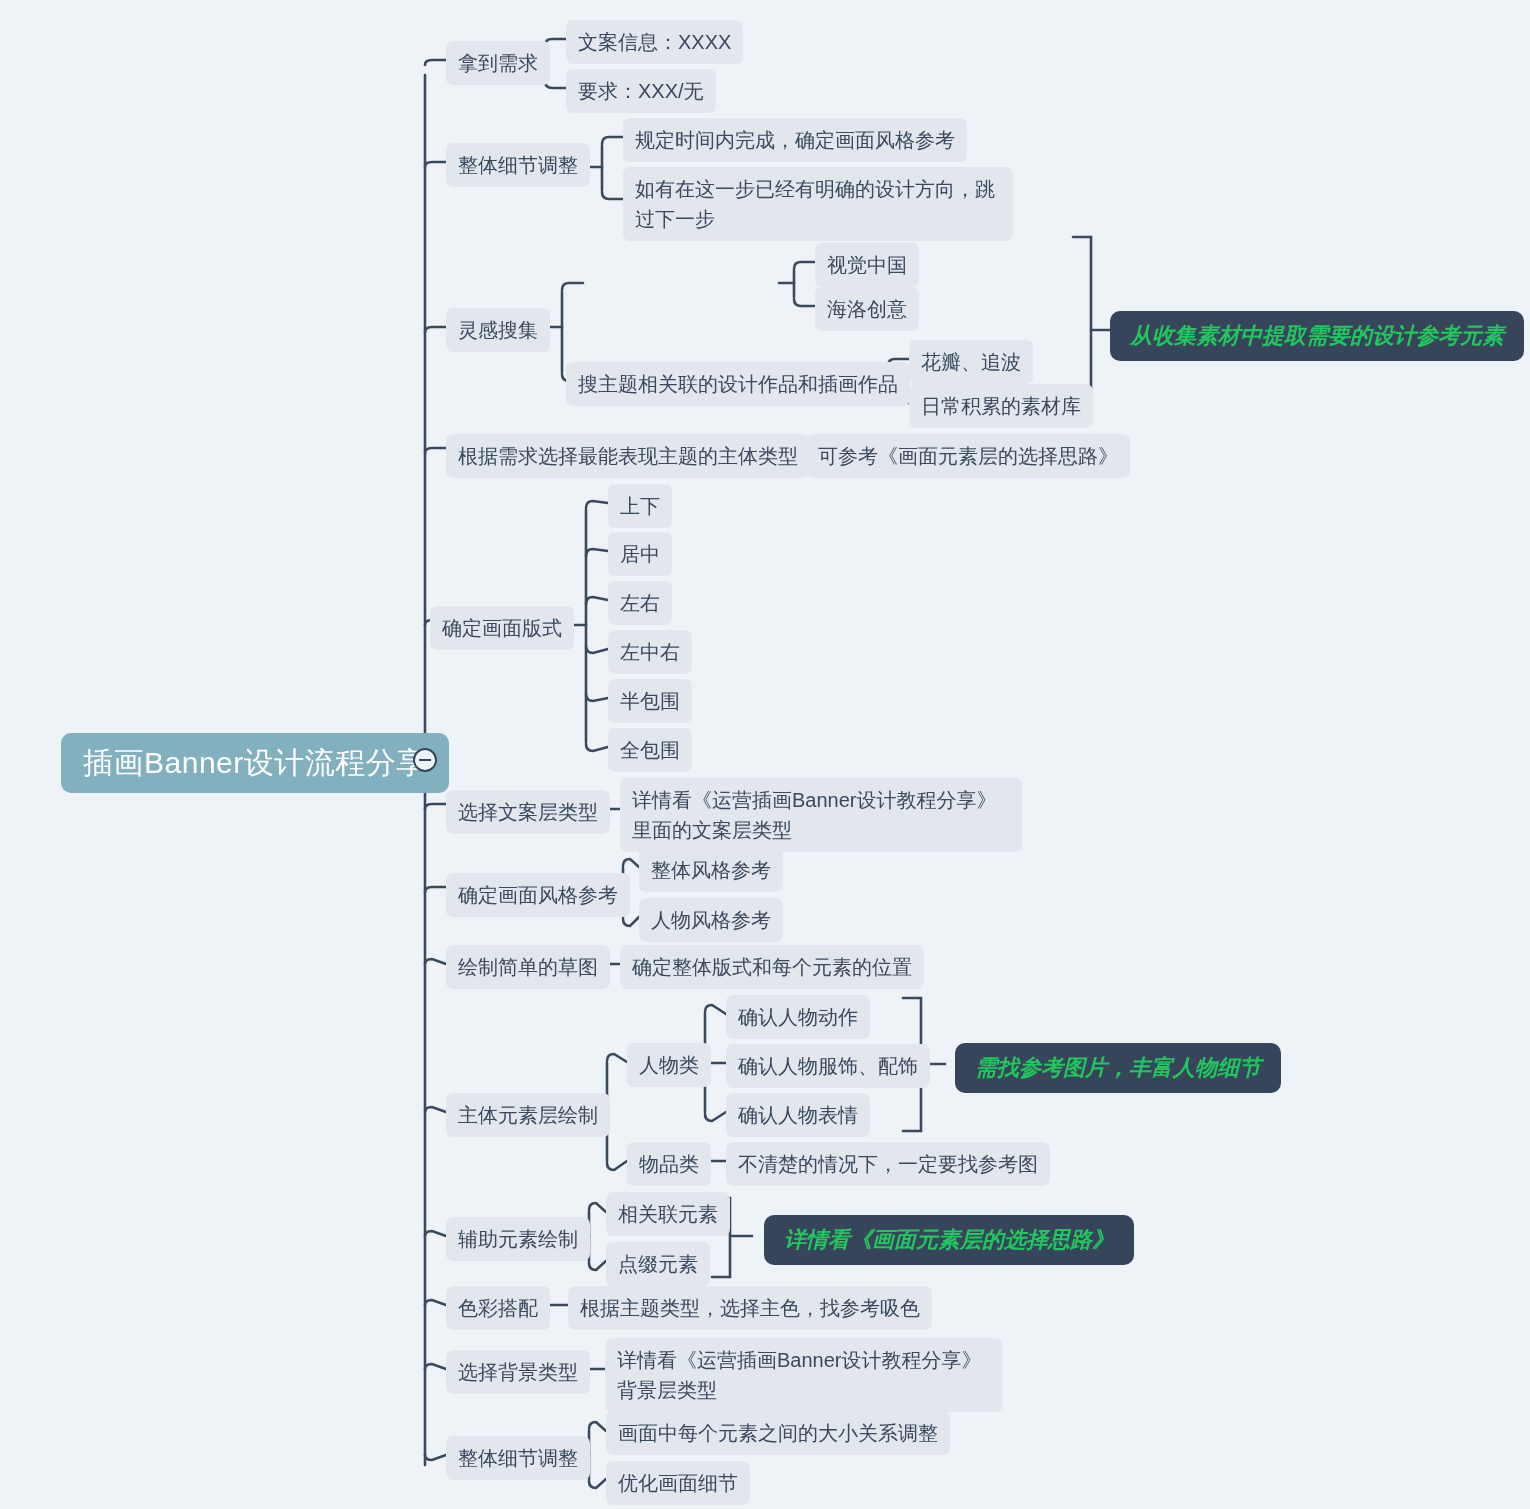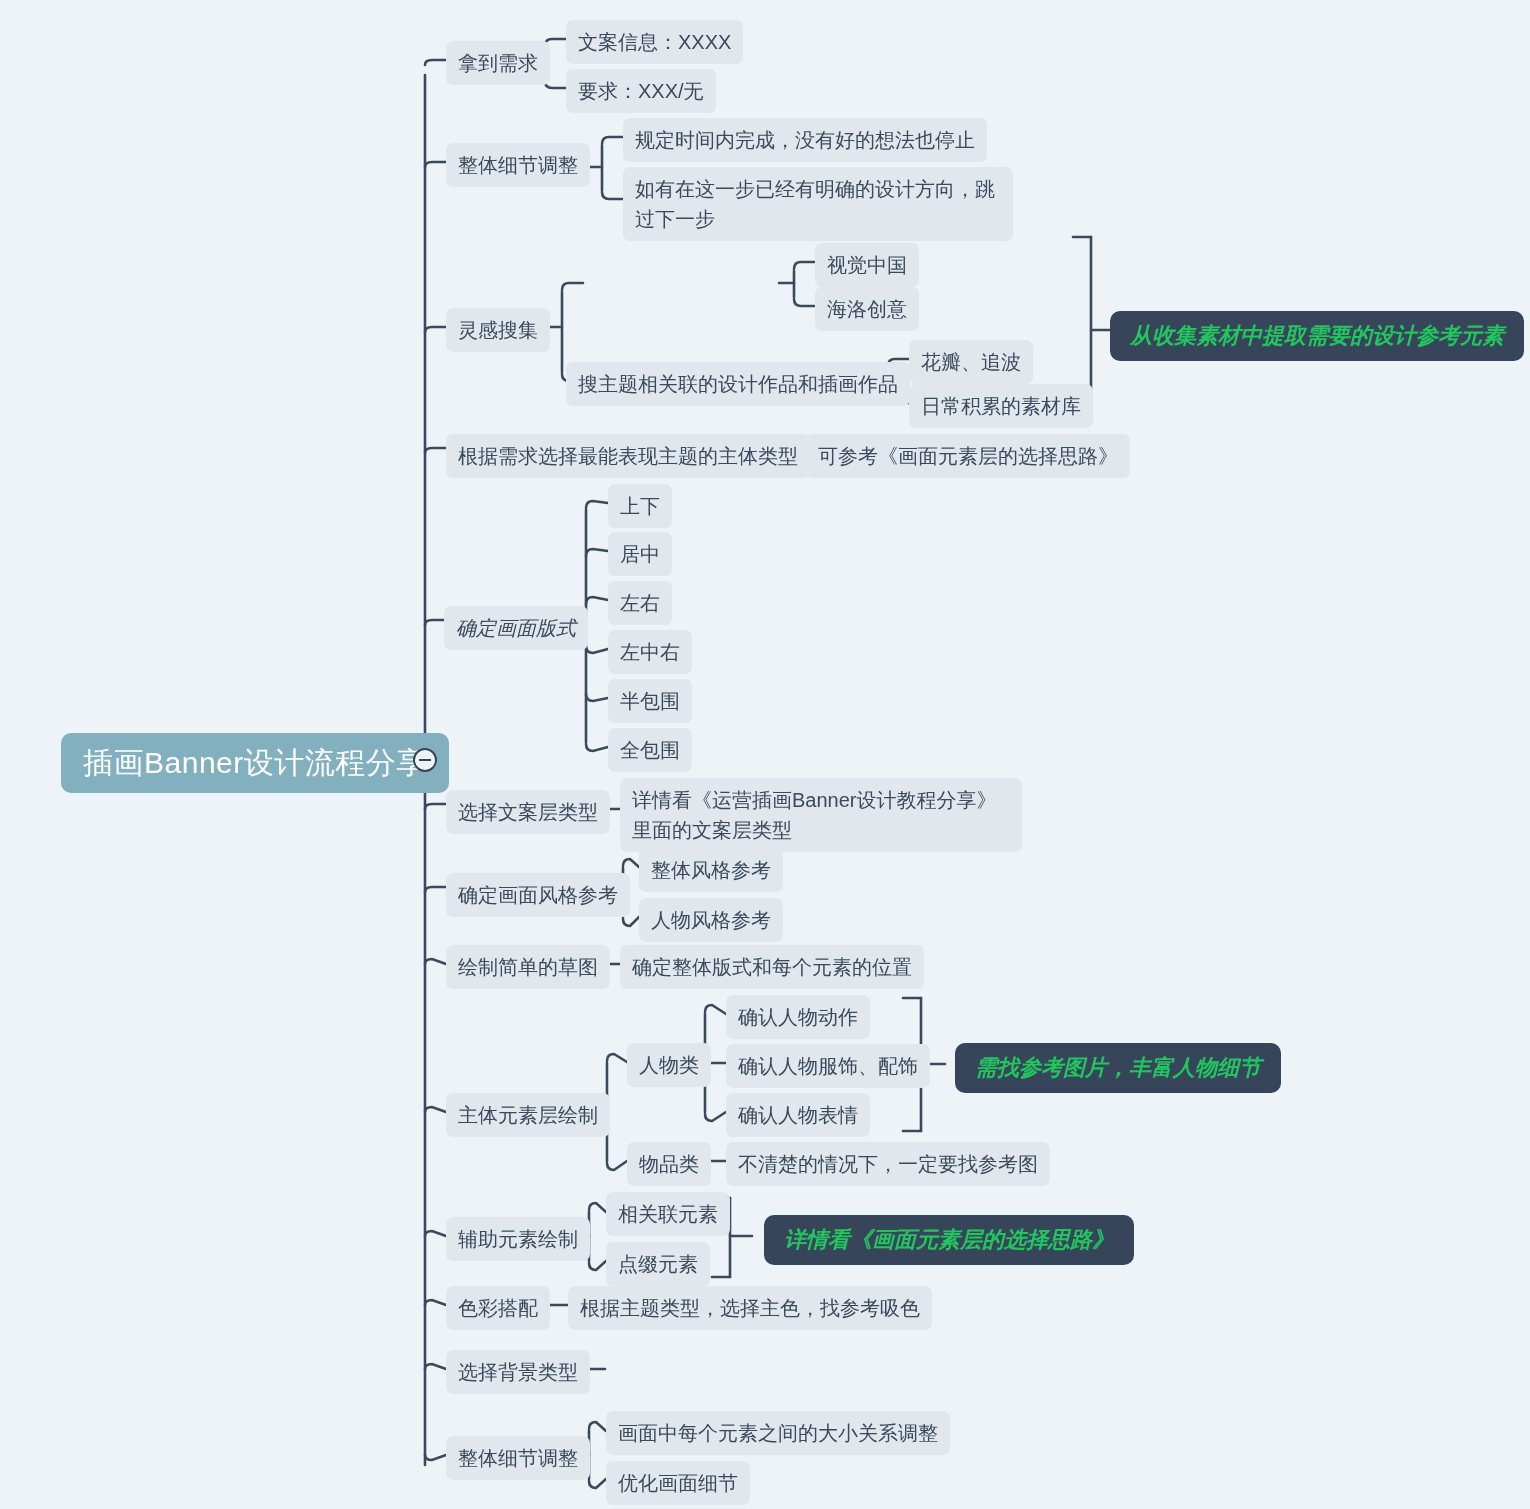--- a/index.html
+++ b/index.html
@@ -182,35 +182,35 @@
   </svg>
 
   <div class="root" style="left:61px;top:733px;">插画Banner设计流程分享</div>
   <div class="toggle" style="left:413px;top:748px;"></div>
 
   <div class="node lvl1" style="left:446px;top:41px;">拿到需求</div>
   <div class="node lvl2" style="left:566px;top:20px;">文案信息：XXXX</div>
   <div class="node lvl2" style="left:566px;top:69px;">要求：XXX/无</div>
 
   <div class="node lvl1" style="left:446px;top:143px;">整体细节调整</div>
-  <div class="node lvl2" style="left:623px;top:118px;">规定时间内完成，没有好的想法也停止</div>
+  <div class="node lvl2" style="left:623px;top:118px;">规定时间内完成，确定画面风格参考</div>
   <div class="node lvl2" style="left:623px;top:167px;width:390px;">如有在这一步已经有明确的设计方向，跳过下一步</div>
 
   <div class="node lvl1" style="left:446px;top:308px;">灵感搜集</div>
   <div class="node lvl3" style="left:815px;top:243px;">视觉中国</div>
   <div class="node lvl3" style="left:815px;top:287px;">海洛创意</div>
   <div class="node lvl2" style="left:566px;top:362px;">搜主题相关联的设计作品和插画作品</div>
   <div class="node lvl3" style="left:909px;top:340px;">花瓣、追波</div>
   <div class="node lvl3" style="left:909px;top:384px;">日常积累的素材库</div>
   <div class="callout" style="left:1110px;top:311px;">从收集素材中提取需要的设计参考元素</div>
 
   <div class="node lvl1" style="left:446px;top:434px;">根据需求选择最能表现主题的主体类型</div>
   <div class="node lvl2" style="left:806px;top:434px;">可参考《画面元素层的选择思路》</div>
 
-  <div class="node lvl1" style="left:444px;top:606px;font-style:italic;">确定画面版式</div>
+  <div class="node lvl1" style="left:430px;top:606px;">确定画面版式</div>
   <div class="node lvl2" style="left:608px;top:484px;">上下</div>
   <div class="node lvl2" style="left:608px;top:532px;">居中</div>
   <div class="node lvl2" style="left:608px;top:581px;">左右</div>
   <div class="node lvl2" style="left:608px;top:630px;">左中右</div>
   <div class="node lvl2" style="left:608px;top:679px;">半包围</div>
   <div class="node lvl2" style="left:608px;top:728px;">全包围</div>
 
   <div class="node lvl1" style="left:446px;top:790px;">选择文案层类型</div>
   <div class="node lvl2" style="left:620px;top:778px;width:402px;">详情看《运营插画Banner设计教程分享》里面的文案层类型</div>
 
@@ -232,18 +232,19 @@
 
   <div class="node lvl1" style="left:446px;top:1217px;">辅助元素绘制</div>
   <div class="node lvl2" style="left:606px;top:1192px;">相关联元素</div>
   <div class="node lvl2" style="left:606px;top:1242px;">点缀元素</div>
   <div class="callout" style="left:764px;top:1215px;">详情看《画面元素层的选择思路》</div>
 
   <div class="node lvl1" style="left:446px;top:1286px;">色彩搭配</div>
   <div class="node lvl2" style="left:568px;top:1286px;">根据主题类型，选择主色，找参考吸色</div>
 
   <div class="node lvl1" style="left:446px;top:1350px;">选择背景类型</div>
+  <div class="node lvl2" style="left:605px;top:1338px;width:398px;">详情看《运营插画Banner设计教程分享》背景层类型</div>
 
   <div class="node lvl1" style="left:446px;top:1436px;">整体细节调整</div>
   <div class="node lvl2" style="left:606px;top:1411px;">画面中每个元素之间的大小关系调整</div>
   <div class="node lvl2" style="left:606px;top:1461px;">优化画面细节</div>
 
 </div>
 
 </body></html>

